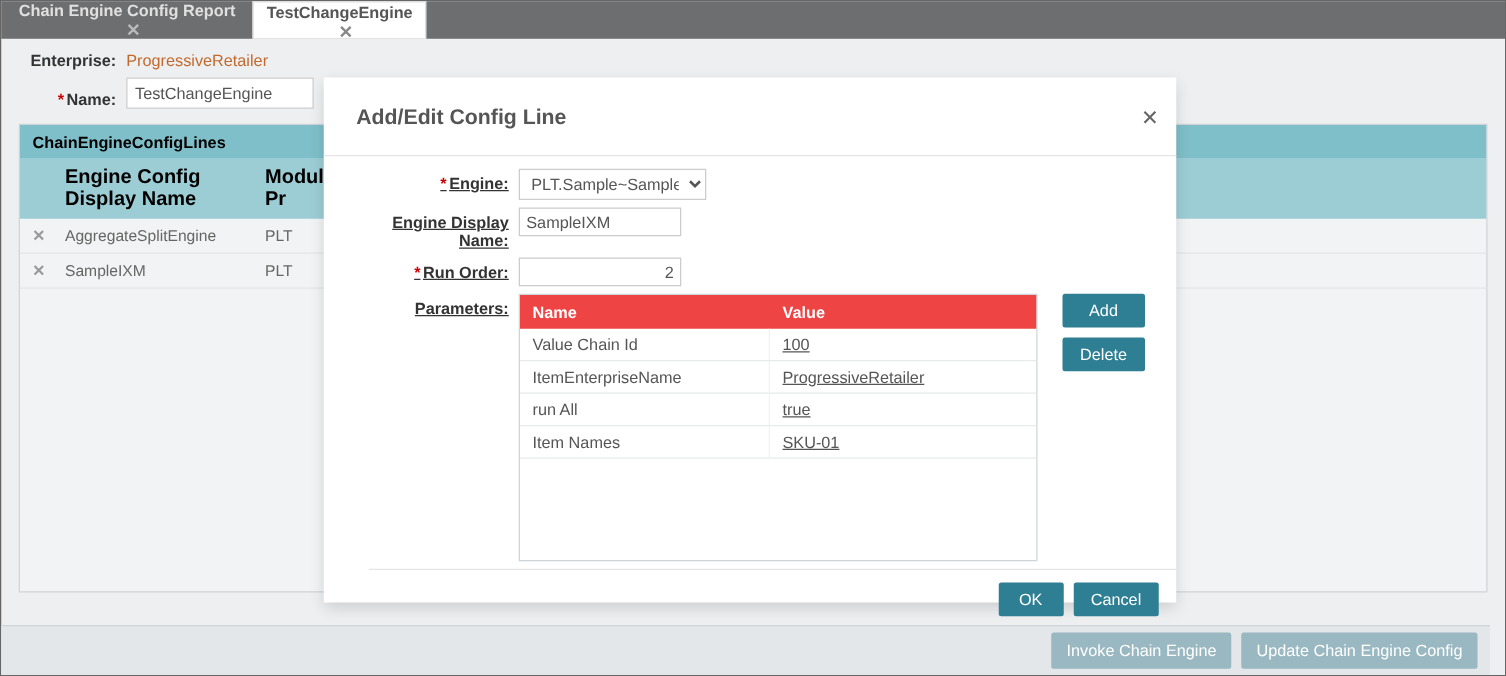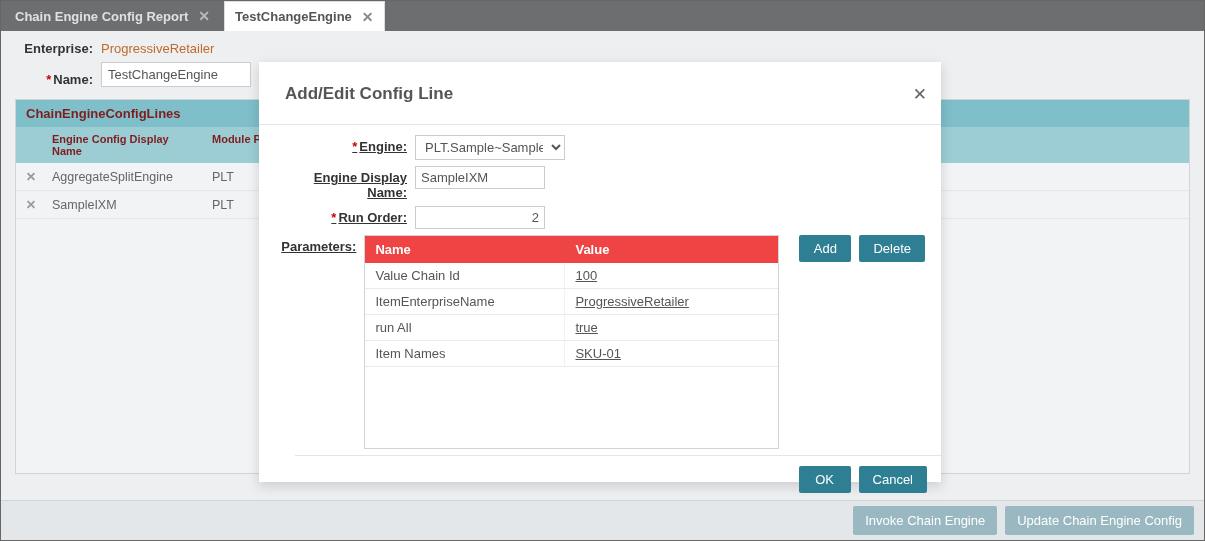--- a/index.html
+++ b/index.html
@@ -28,20 +28,21 @@
   }
   .tab {
     display: flex;
     align-items: center;
     padding: 0 10px;
     margin-right: 4px;
     color: #e0e0e0;
     font-weight: 600;
     font-size: 13px;
     cursor: pointer;
+    flex-direction: column;
   }
   .tab .close {
     margin-left: 10px;
     font-size: 14px;
     color: #bbb;
   }
   .tab.active {
     background: #fff;
     color: #555;
     border-top: 1px solid #ddd;
@@ -80,31 +81,31 @@
   
   .section {
     margin-top: 12px;
     border: 1px solid #cfd4d8;
     background: #f1f3f4;
     height: 375px;
     position: relative;
   }
   .section-header {
     background: #7fbfca;
-    color: #7f1d1d;
+    color: #000000;
     padding: 6px 10px;
     font-weight: 600;
     font-size: 13px;
   }
   .grid-head {
     display: flex;
     font-weight: 600;
-    color: #7f1d1d;
+    color: #000000;
     background: #9ccdd5;
-    font-size: 11px;
+    font-size: 16px;
   }
   .grid-head .col-del { width: 30px; }
   .grid-head .col-name { flex: 0 0 160px; padding: 6px 6px; }
   .grid-head .col-mp   { flex: 0 0 80px;  padding: 6px 6px; }
   .grid-head .col-rest { flex: 1; }
   .grid-body .grid-row {
     display: flex; align-items: center;
     font-size: 12.5px;
     color: #666;
     border-bottom: 1px solid #e3e6e8;
@@ -114,21 +115,21 @@
     color: #999; font-weight: bold;
     cursor: pointer;
     padding: 6px 0;
   }
   .grid-row .col-name { flex: 0 0 160px; padding: 6px 6px; }
   .grid-row .col-mp   { flex: 0 0 80px;  padding: 6px 6px; }
   .grid-row .col-rest { flex: 1; }
   
   .bottombar {
     position: absolute;
-    left: 0; right: 0; bottom: 0;
+    left: 0; right: 12px; bottom: 0;
     height: 40px;
     background: #e4e7e9;
     border-top: 1px solid #cfd4d8;
     display: flex;
     justify-content: flex-end;
     align-items: center;
     padding-right: 10px;
     gap: 8px;
   }
   .btn-soft {
@@ -211,21 +212,21 @@
   .pt-head .pt-col-value { flex: 1; padding: 6px 10px; }
   .pt-row {
     display: flex;
     font-size: 13px;
     color: #555;
     border-bottom: 1px solid #e8eaec;
   }
   .pt-row .pt-col-name  { flex: 0 0 200px; padding: 5px 10px; border-right: 1px solid #f0f2f3; }
   .pt-row .pt-col-value { flex: 1; padding: 5px 10px; text-decoration: underline; }
   .params-actions {
-    display: flex; flex-direction: row; gap: 8px;
+    display: flex; flex-direction: column; gap: 8px;
   }
   .btn-primary {
     background: #2e7f93;
     color: #fff;
     border: none;
     padding: 6px 14px;
     font-size: 13px;
     border-radius: 2px;
     cursor: pointer;
     min-width: 52px;

